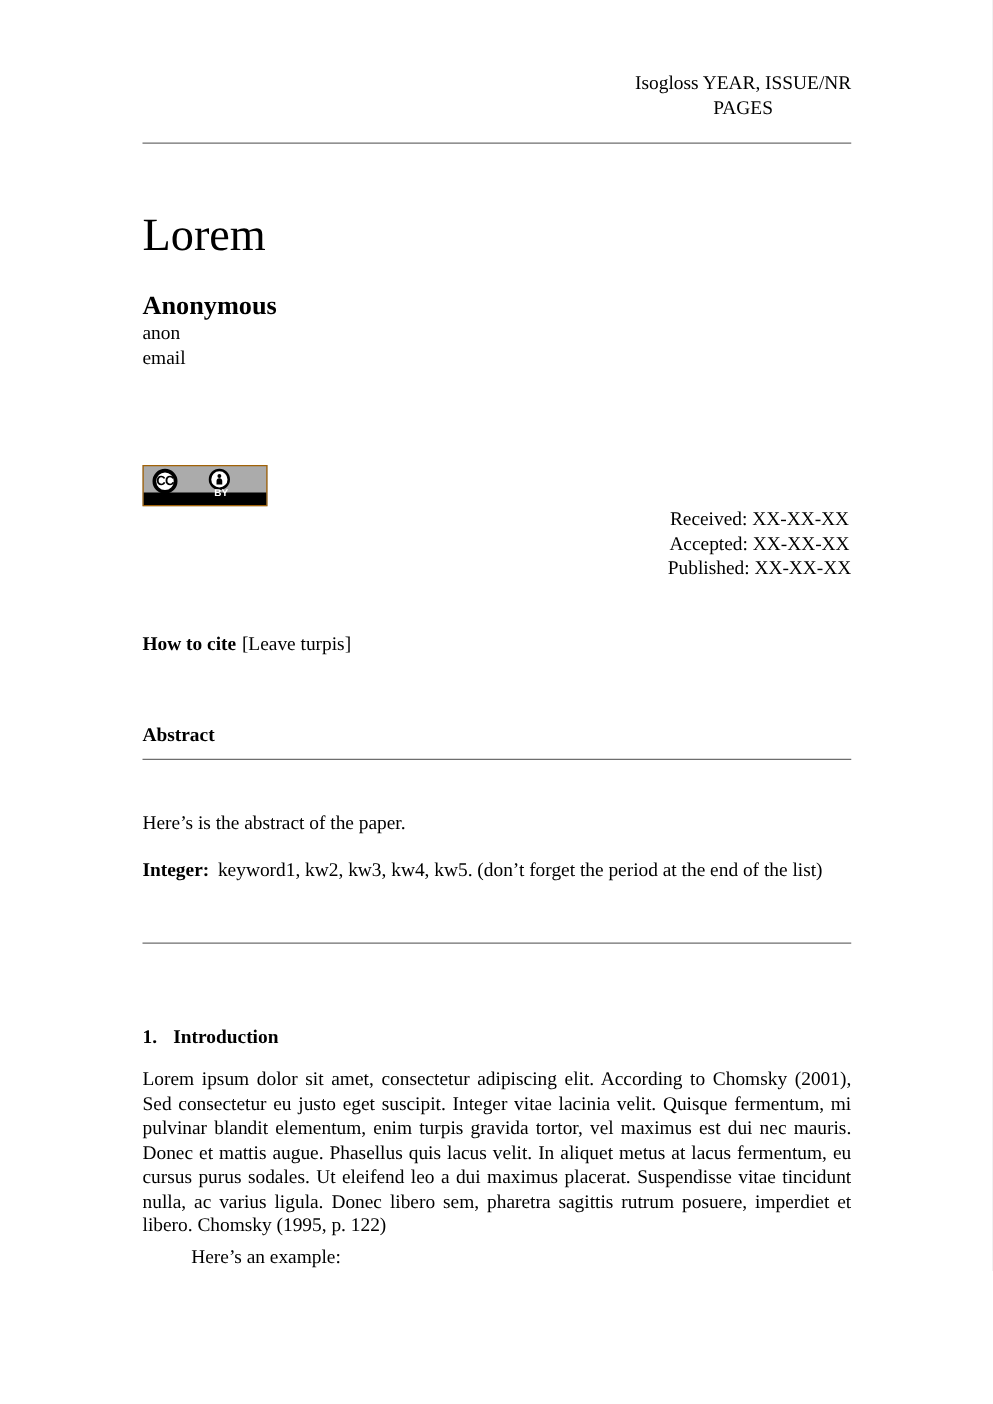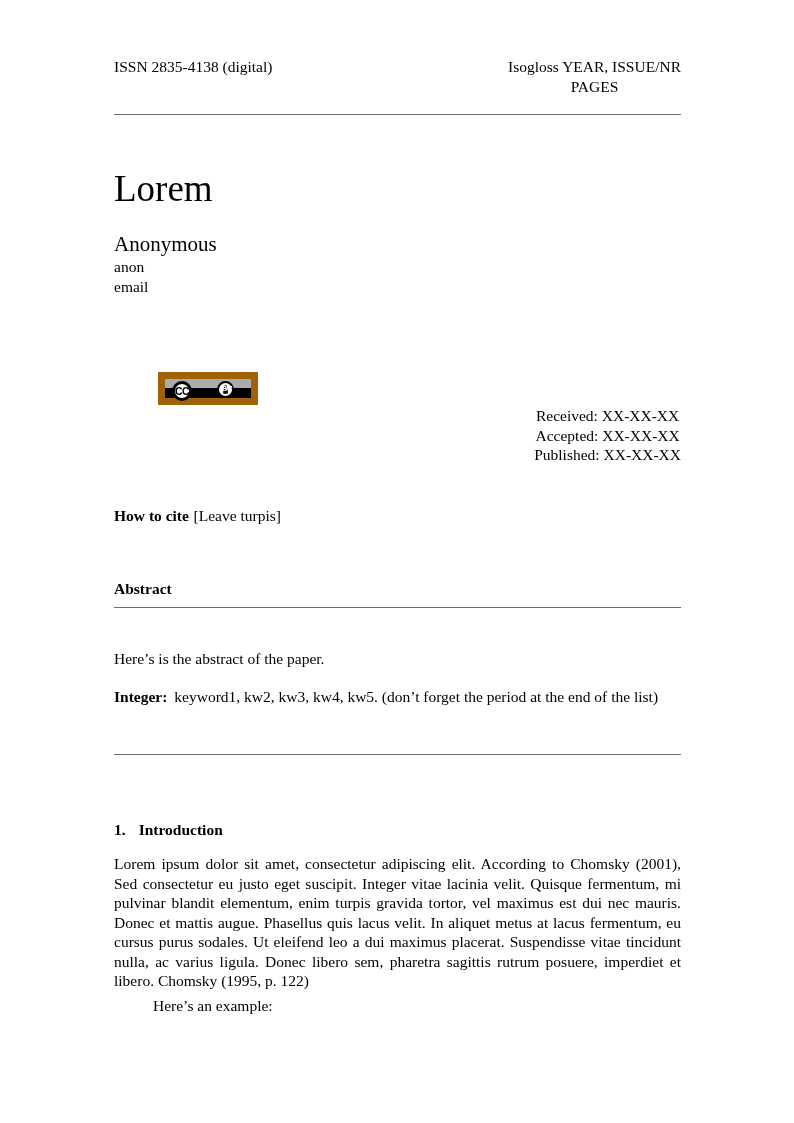--- a/index.html
+++ b/index.html
@@ -18,32 +18,31 @@
   .body-text { font-size: 15.5px; line-height: 19.5px; }
   .right-al { text-align: center; }
   .rule {
     position: absolute;
     left: 114px;
     width: 567px;
     border-top: 1px solid #6e6e6e;
     height: 0;
   }
   .doc-title { font-size: 37px; line-height: 40px; font-weight: 400; }
-  .author-name { font-size: 21px; line-height: 26px; font-weight: 400; }
+  .author-name { font-size: 21px; line-height: 26px; font-weight: 700; }
   .bold { font-weight: 700; }
   .justify { text-align: justify; }
 
   
   .cc-badge {
     position: absolute;
     left: 114px; top: 372px;
     width: 100px; height: 33px;
     background: #ababab;
-    border: 7px solid #a16207;
-    margin-left: 44px;
+    border: 1px solid #a16207;
   }
   .cc-badge .black-strip {
     position: absolute;
     left: 0; right: 0; bottom: 0;
     height: 10px;
     background: #000000;
   }
   .cc-circle {
     position: absolute;
     left: 7px; top: 2px;
@@ -81,21 +80,20 @@
   .kw-text { margin-left: 0.45em; }
   .cite-value { margin-left: 0.3em; }
   .sec-num { margin-right: 13px; }
 </style>
 </head>
 <body>
 
 <div class="page">
 
   <div class="abs body-text" style="left:114px; top:57px;">
-    <div>ISSN 2835-4138 (digital)</div>
   </div>
   <div class="abs body-text right-al" style="right:113px; top:57px;">
     <div>Isogloss YEAR, ISSUE/NR</div>
     <div>PAGES</div>
   </div>
   <div class="rule" style="top:114px;"></div>
 
   <div class="abs doc-title" style="left:114px; top:169px;">Lorem</div>
 
   <div class="abs" style="left:114px; top:231px;">

